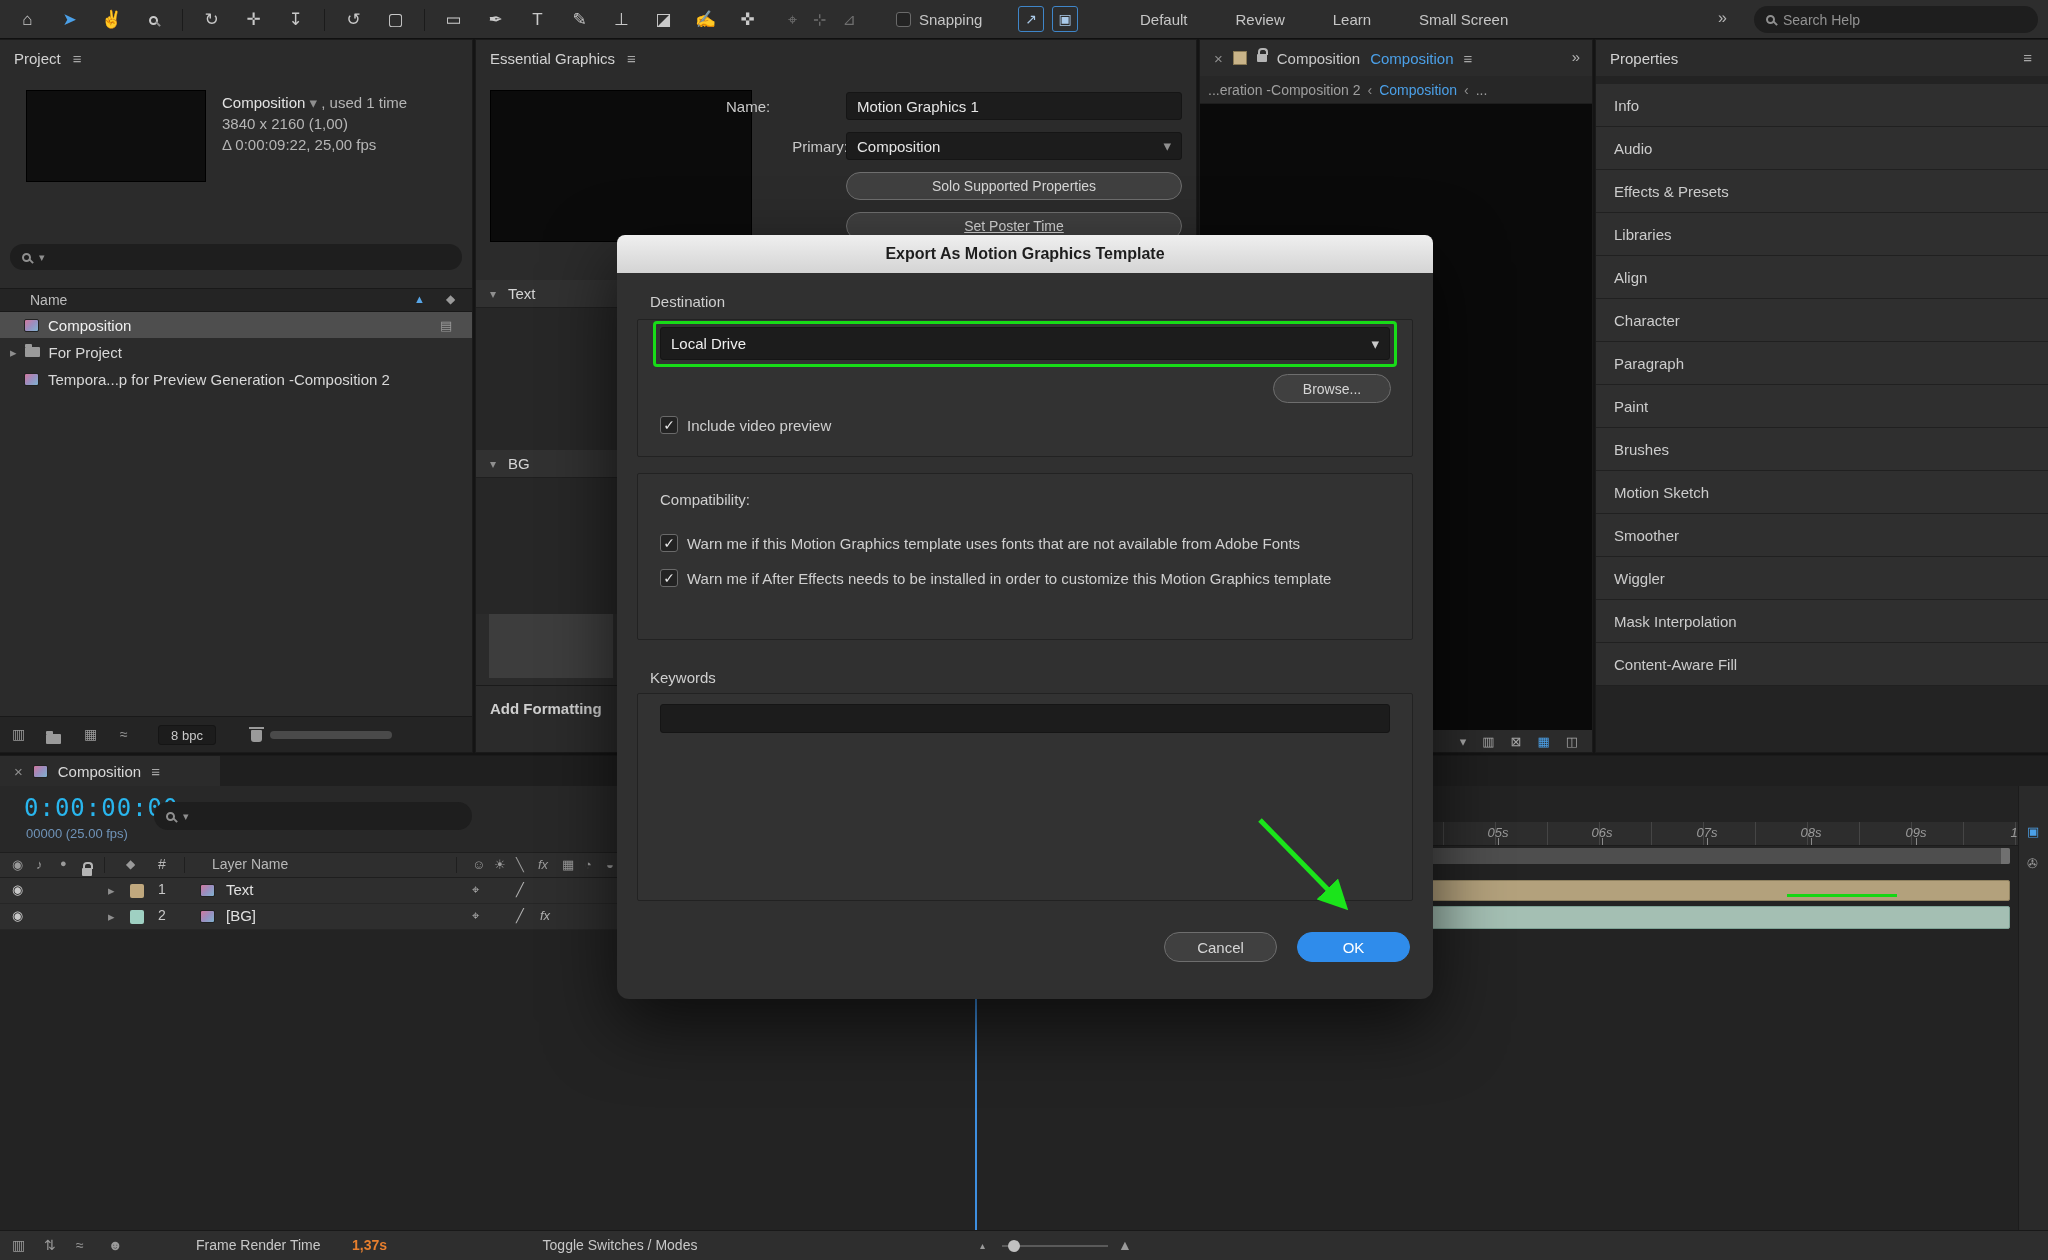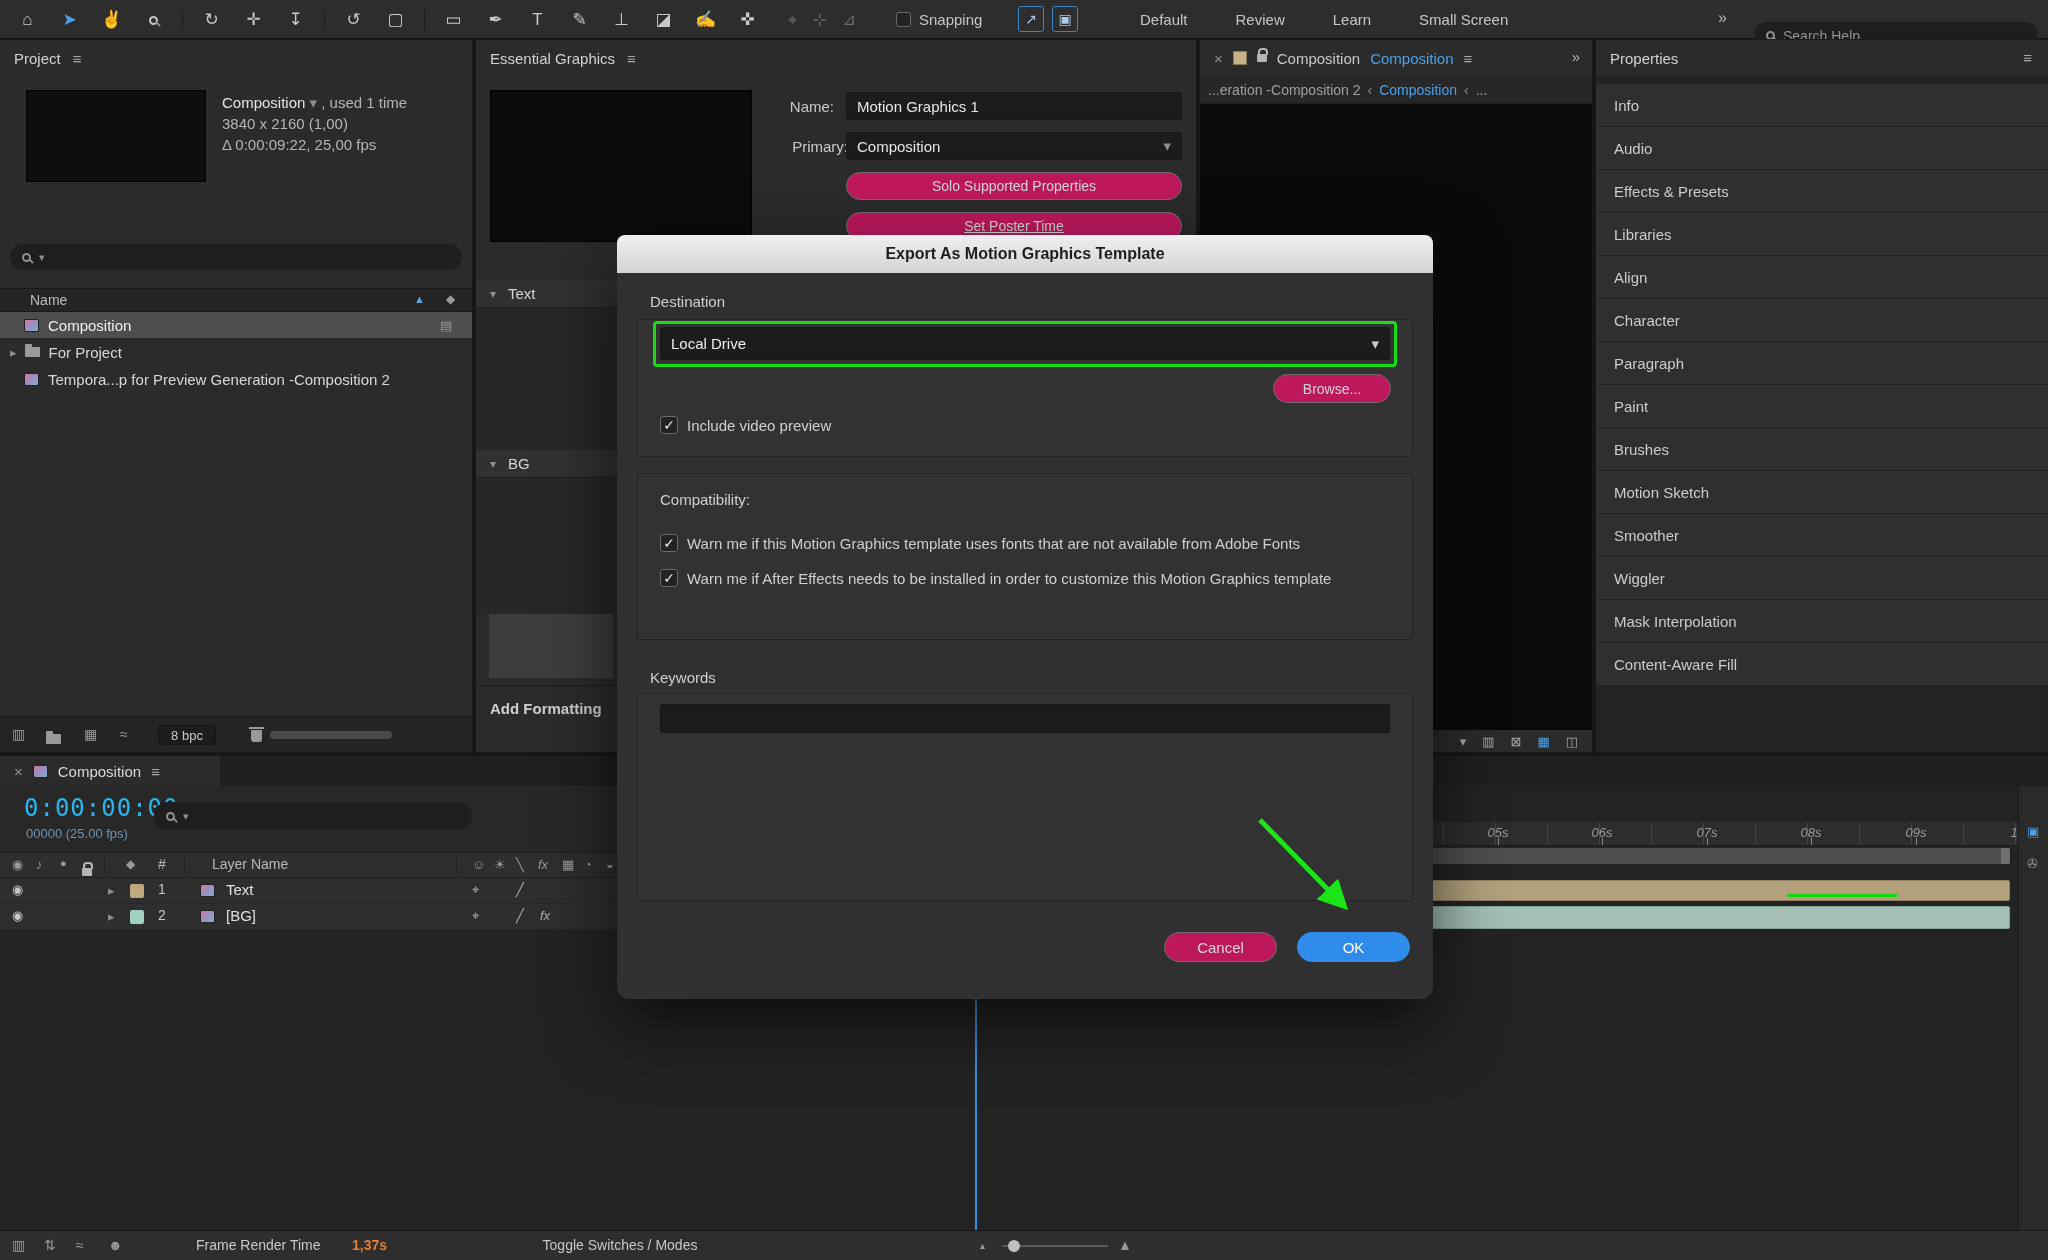--- a/index.html
+++ b/index.html
@@ -32,21 +32,21 @@
                          background:#9a9a9a; border-radius:1px 1px 0 0; }
   .icon-trash { display:inline-block; width:11px; height:12px; background:#9a9a9a; border-radius:1px 1px 3px 3px; position:relative; }
   .icon-trash::before { content:''; position:absolute; top:-3px; left:-2px; right:-2px; height:2px; background:#9a9a9a; }
   .icon-comp { display:inline-block; width:15px; height:13px; border:1px solid #222; border-radius:2px;
                background:linear-gradient(135deg,#d0789e 0%,#9a8fc0 50%,#7fb3d0 100%); }
   .cb { display:inline-block; width:18px; height:18px; background:#232323; border:1px solid #6a6a6a;
         border-radius:3px; text-align:center; line-height:16px; font-size:14px; color:#e8e8e8; }
   .cb.small { width:15px; height:15px; }
   .field { background:#1c1c1c; border:1px solid #151515; border-radius:3px; color:#e6e6e6;
            display:flex; align-items:center; padding:0 10px; }
-  .pillbtn { border-radius:15px; background:#be185d; border:1px solid #6e6e6e; color:#d6d6d6;
+  .pillbtn { border-radius:15px; background:#404040; border:1px solid #6e6e6e; color:#d6d6d6;
              display:flex; align-items:center; justify-content:center; font-size:14px; cursor:pointer; }
   .searchbox { background:#1e1e1e; border-radius:14px; display:flex; align-items:center; gap:8px; padding:0 12px; }
   
   .prop-row { position:relative; height:43px; line-height:43px; background:#2f2f2f;
               border-bottom:1px solid #202020; padding-left:18px; color:#cccccc; font-size:15px; cursor:pointer; }
   
   #dialog { position:absolute; left:617px; top:235px; width:816px; height:764px; z-index:50;
             border-radius:12px; box-shadow:0 25px 70px rgba(0,0,0,.65); background:#303030; }
   #dialog .titlebar { position:absolute; left:0; top:0; right:0; height:38px; border-radius:8px 8px 0 0;
             background:linear-gradient(#efefef,#d4d4d4); color:#1d1d1d; font-weight:bold; font-size:16px;
@@ -105,21 +105,21 @@
     </div>
 
     <div class="abs" style="left:1140px; top:0; height:39px; display:flex; align-items:center; gap:48px;">
       <span class="ws">Default</span>
       <span class="ws">Review</span>
       <span class="ws">Learn</span>
       <span class="ws">Small Screen</span>
     </div>
     <span class="abs" style="left:1718px; top:9px; color:#b5b5b5; font-size:16px;">»</span>
 
-    <div class="abs searchbox" style="left:1754px; top:6px; width:284px; height:27px;margin-top:16px;">
+    <div class="abs searchbox" style="left:1754px; top:6px; width:284px; height:27px;">
       <span class="icon-mag"></span>
       <span style="color:#929292; font-size:14px;">Search Help</span>
     </div>
   </div>
 
   <div class="panel" style="left:0; top:40px; width:472px; height:712px;">
     <div class="phead">
       <span>Project</span>
       <span class="menu-glyph">≡</span>
     </div>
@@ -169,21 +169,21 @@
     </div>
   </div>
 
   <div class="panel" style="left:476px; top:40px; width:720px; height:712px;">
     <div class="phead">
       <span>Essential Graphics</span>
       <span class="menu-glyph">≡</span>
     </div>
     <div class="abs" style="left:14px; top:50px; width:262px; height:152px; background:#0b0b0b; border:1px solid #000;"></div>
 
-    <span class="abs" style="left:250px; top:58px; width:108px; text-align:right; color:#c9c9c9;">Name:</span>
+    <span class="abs" style="left:250px; top:58px; width:108px; text-align:left; color:#c9c9c9;">Name:</span>
     <div class="abs field" style="left:370px; top:52px; width:336px; height:28px;">
       <span>Motion Graphics 1</span>
     </div>
 
     <span class="abs" style="left:264px; top:98px; width:108px; text-align:right; color:#c9c9c9;">Primary:</span>
     <div class="abs field" style="left:370px; top:92px; width:336px; height:28px; justify-content:space-between;">
       <span>Composition</span>
       <span class="dim">▾</span>
     </div>
 

